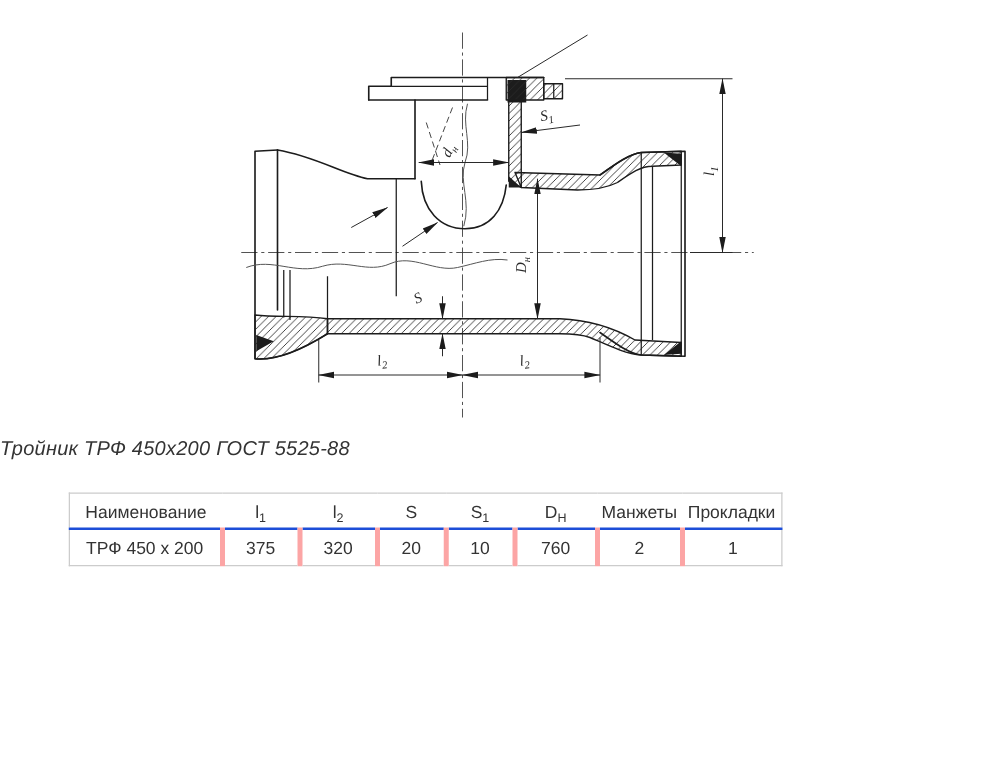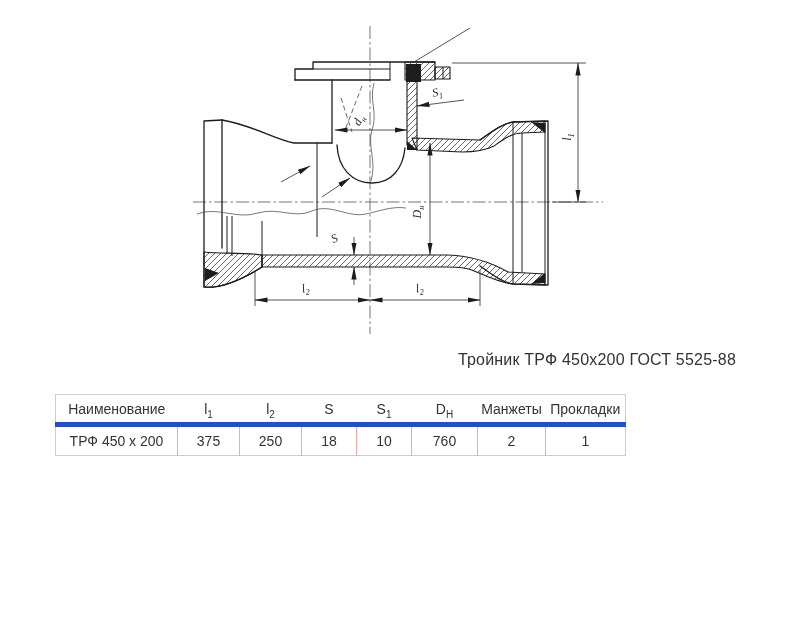--- a/index.html
+++ b/index.html
@@ -1,27 +1,27 @@
 <!DOCTYPE html>
 <html><head>
 <meta charset="utf-8">
 <style>
   html,body{margin:0;padding:0;background:#fff;}
   .page{position:relative;width:800px;height:623px;background:#ffffff;overflow:hidden;
         font-family:"Liberation Sans",sans-serif;}
   svg text{font-family:"Liberation Serif",serif;font-style:italic;fill:#2a2a2a;}
   .drawing{position:absolute;left:0;top:0;}
-  .title{position:absolute;left:0;top:351px;width:736px;text-align:right;
-         font-size:16px;color:#333;letter-spacing:0.2px;}
+  .title{position:absolute;left:0;top:351px;width:736px;text-align:left;
+         font-size:16px;color:#333;letter-spacing:0.2px;font-style:italic;}
   table.specs{position:absolute;left:55px;top:394px;width:570px;border-collapse:collapse;
          table-layout:fixed;border:1px solid #cccccc;color:#333;font-size:14px;}
-  table.specs th{font-weight:400;border-bottom:5px solid #1d4ed8;height:27px;
+  table.specs th{font-weight:400;border-bottom:2px solid #1d4ed8;height:27px;
          padding:0;}
   table.specs td{height:28px;text-align:center;padding:0;}
-  table.specs td + td{border-left:1px solid #fca5a5;}
+  table.specs td + td{border-left:4px solid #fca5a5;}
   table.specs sub{font-size:10px;line-height:0;}
   .c0{width:122px}.c1{width:62px}.c2{width:62px}.c3{width:55px}
   .c4{width:55px}.c5{width:66px}.c6{width:68px}.c7{width:80px}
   
   .ol{stroke:#1c1c1c;stroke-width:1.3;fill:none;stroke-linejoin:round;stroke-linecap:round;}
   .ml{stroke:#1c1c1c;stroke-width:1;fill:none;}
   .tl{stroke:#2a2a2a;stroke-width:0.8;fill:none;}
   .dsh{stroke:#2a2a2a;stroke-width:0.7;fill:none;stroke-dasharray:5 3;}
   .cl{stroke:#3a3a3a;stroke-width:0.7;fill:none;stroke-dasharray:13 3 2.5 3;}
   .wv{stroke:#555;stroke-width:0.8;fill:none;}
@@ -157,22 +157,22 @@
         <th><span>S</span><sub>1</sub></th>
         <th><span>D</span><sub>Н</sub></th>
         <th><span>Манжеты</span></th>
         <th><span>Прокладки</span></th>
       </tr>
     </thead>
     <tbody>
       <tr>
         <td>ТРФ 450 х 200</td>
         <td>375</td>
-        <td>250</td>
-        <td>18</td>
+        <td>320</td>
+        <td>20</td>
         <td>10</td>
         <td>760</td>
         <td>2</td>
         <td>1</td>
       </tr>
     </tbody>
   </table>
 
 </div>
 

